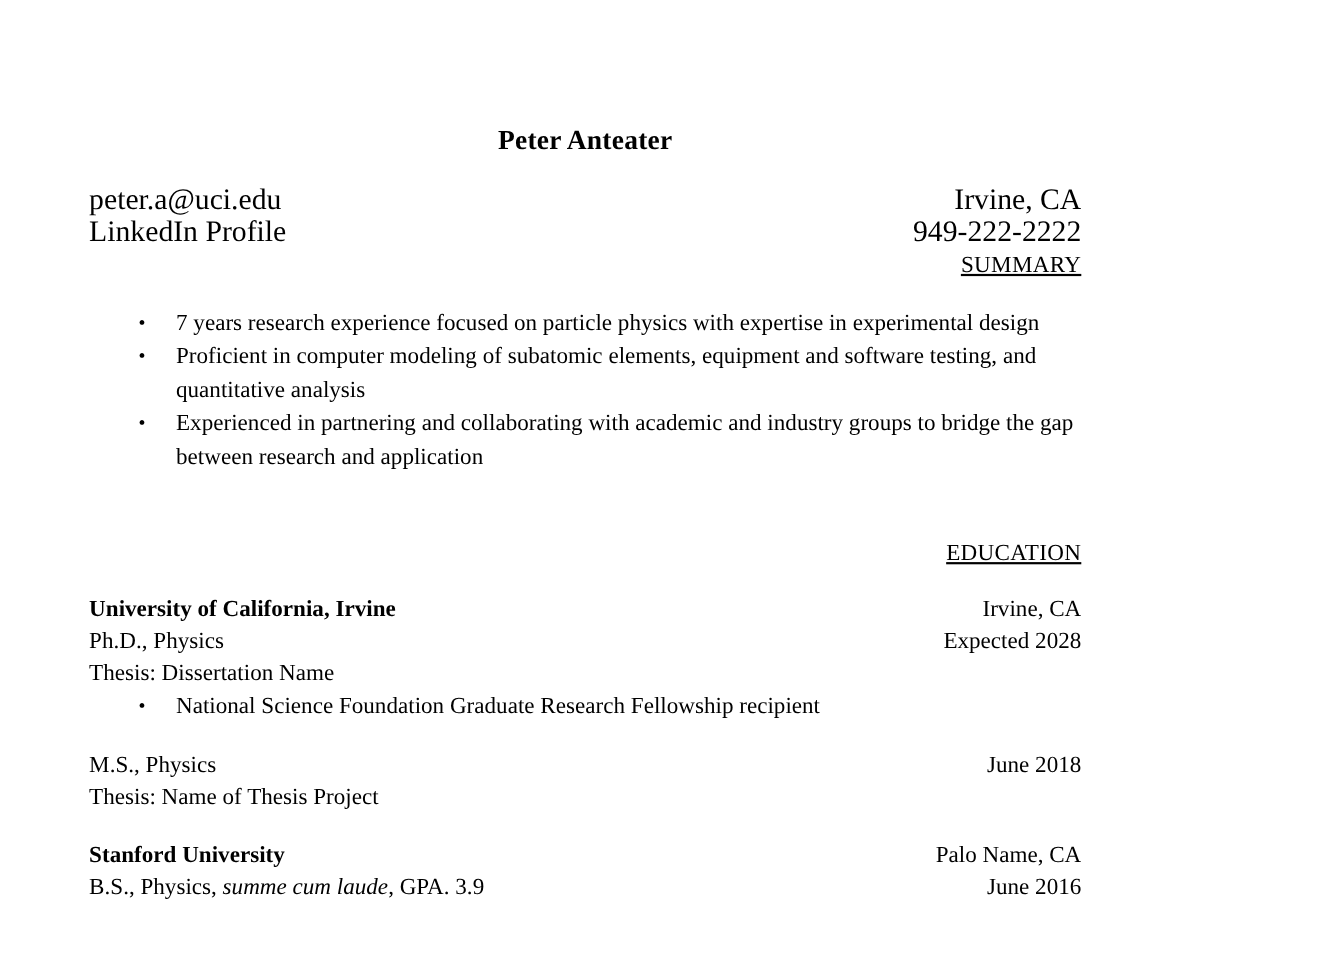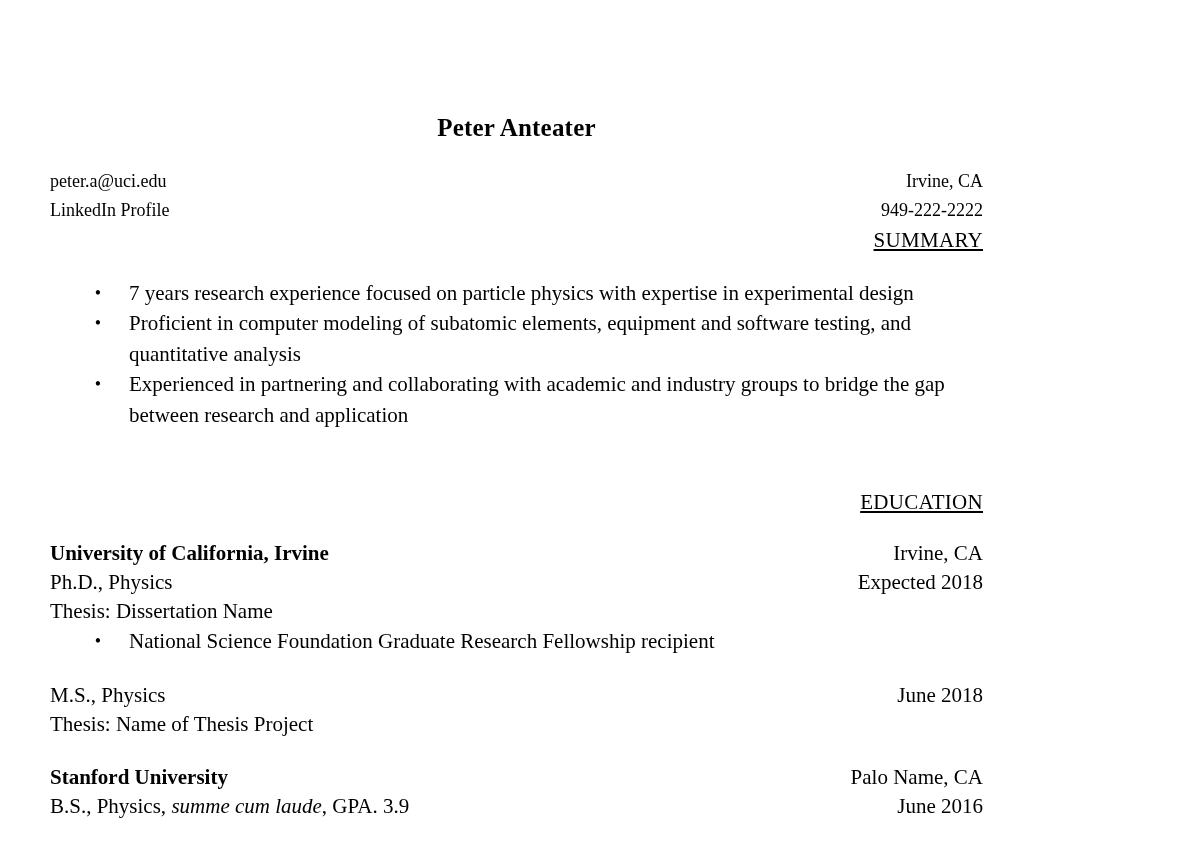--- a/index.html
+++ b/index.html
@@ -13,41 +13,41 @@
     font-family: "Liberation Serif", "DejaVu Serif", serif;
     color: #000000;
     overflow: hidden;
   }
 
   .page {
     position: relative;
     width: 1072px;
     height: 866px;
     box-sizing: border-box;
-    padding: 0 89px 0 50px;
+    padding: 0 89px 0 81px;
   }
 
   
   .name-heading {
     text-align: center;
     font-size: 25px;
     font-weight: bold;
     line-height: 1.1;
     padding-top: 114px;
     letter-spacing: 0.2px;
   }
 
   .contact-block {
     margin-top: 25px;
   }
   .contact-row {
     display: flex;
     justify-content: space-between;
     align-items: baseline;
-    font-size: 18px;
+    font-size: 27px;
     line-height: 29px;
   }
   .contact-left {
     text-align: left;
     white-space: nowrap;
   }
   .contact-right {
     text-align: right;
     white-space: nowrap;
   }
@@ -174,21 +174,21 @@
     <span class="u">EDUCATION</span>
   </div>
 
   <div class="edu-entry first">
     <div class="edu-row title">
       <span class="left">University of California, Irvine</span>
       <span class="right">Irvine, CA</span>
     </div>
     <div class="edu-row detail">
       <span class="left">Ph.D., Physics</span>
-      <span class="right">Expected 2018</span>
+      <span class="right">Expected 2028</span>
     </div>
     <div class="edu-row detail">
       <span class="left">Thesis: Dissertation Name</span>
       <span class="right"></span>
     </div>
     <ul class="bullets sub-list">
       <li>
         <span class="dot">•</span>
         <span>National Science Foundation Graduate Research Fellowship recipient</span>
       </li>

